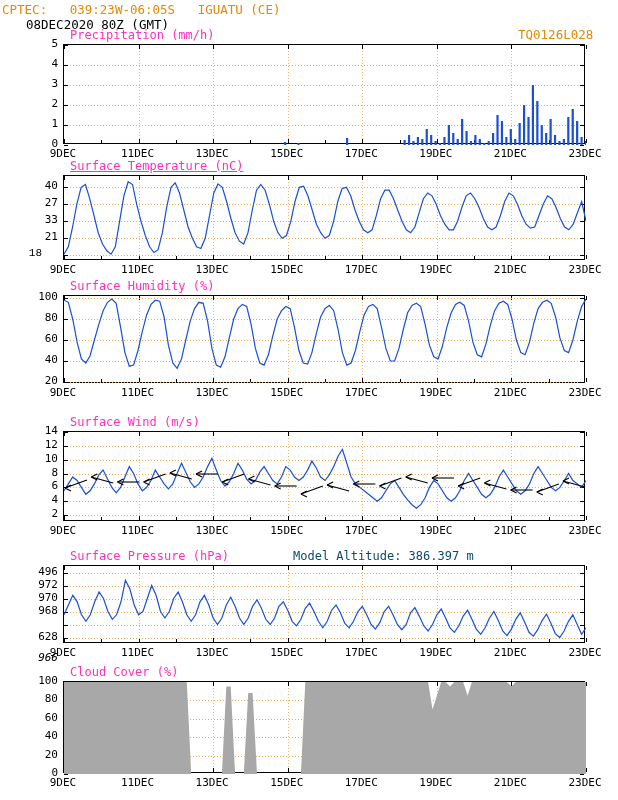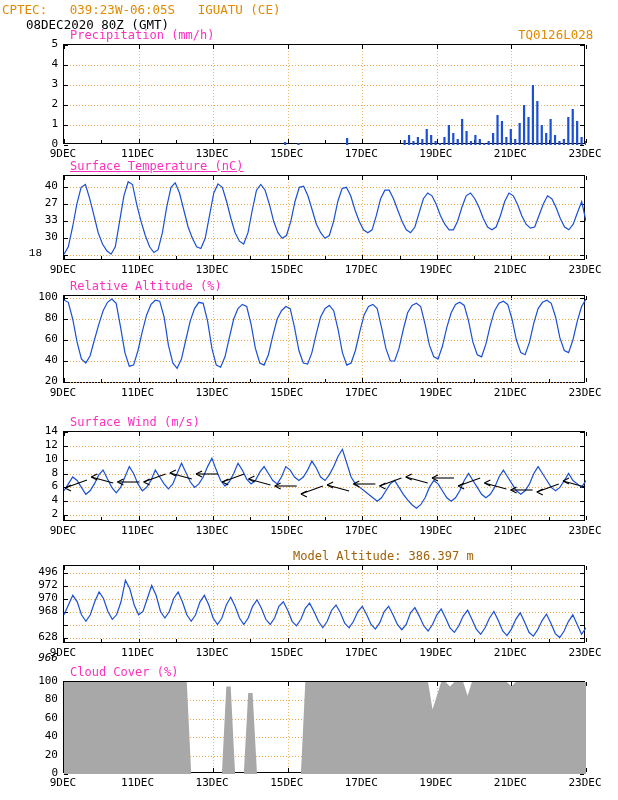--- a/index.html
+++ b/index.html
@@ -4,21 +4,21 @@
 <style>
   html,body{margin:0;padding:0;background:#ffffff;}
   body{width:618px;height:800px;font-family:"DejaVu Sans Mono","Liberation Mono",monospace;color:#000;}
   #root{position:relative;width:618px;height:800px;overflow:hidden;}
 
   .hdr{position:absolute;font-size:12.5px;letter-spacing:0px;white-space:pre;}
   .hdr-orange{color:#e08a00;}
   .hdr-black{color:#000;}
   .plotbox{position:absolute;border:1px solid #000;box-sizing:border-box;background:#fff;}
   .ptitle{position:absolute;font-size:12px;color:#ff2fbf;white-space:pre;}
-  .ptitle2{position:absolute;font-size:12px;color:#a16207;white-space:pre;}
+  .ptitle2{position:absolute;font-size:12px;color:#0c4a6e;white-space:pre;}
 
   .ytick{position:absolute;font-size:11px;color:#000;text-align:right;white-space:pre;}
   .xtick{position:absolute;font-size:11px;color:#000;text-align:center;white-space:pre;}
 
   .vgrid{position:absolute;width:1px;top:0;bottom:0;background:#f2b56b;opacity:.85;}
   .vgrid.dotted{background:repeating-linear-gradient(to bottom,#f0a94e 0px,#f0a94e 1px,transparent 1px,transparent 3px);}
   .hgrid{position:absolute;height:1px;left:0;right:0;background:repeating-linear-gradient(to right,#f0a94e 0px,#f0a94e 1px,transparent 1px,transparent 3px);}
   .tick-b{position:absolute;width:1px;height:4px;background:#000;bottom:0;}
   .tick-t{position:absolute;width:1px;height:4px;background:#000;top:0;}
   .tick-l{position:absolute;height:1px;width:4px;background:#000;left:0;}
@@ -190,33 +190,33 @@
       <div class="tick-l" style="top: 28px;"></div>
       <div class="tick-r" style="top: 28px;"></div>
       <div class="hgrid" style="top: 11px;"></div>
       <div class="tick-l" style="top: 11px;"></div>
       <div class="tick-r" style="top: 11px;"></div>
       <svg width="522" height="85" style="position: absolute; left: 0px; top: 0px;">
         <path d="M0.0,78.2 L4.3,70.8 L8.6,51.0 L12.8,28.3 L17.1,11.3 L21.4,8.5 L25.7,22.7 L30.0,39.7 L34.2,56.7 L38.5,68.0 L42.8,74.8 L47.1,78.2 L51.3,70.8 L55.6,45.3 L59.9,19.8 L64.2,5.7 L68.5,8.5 L72.7,28.3 L77.0,45.3 L81.3,59.5 L85.6,70.8 L89.9,76.5 L94.1,73.7 L98.4,56.7 L102.7,31.2 L107.0,11.3 L111.2,6.8 L115.5,17.0 L119.8,34.0 L124.1,51.0 L128.4,62.3 L132.6,70.8 L136.9,72.5 L141.2,62.3 L145.5,39.7 L149.8,17.0 L154.0,7.9 L158.3,11.3 L162.6,25.5 L166.9,42.5 L171.1,56.7 L175.4,65.2 L179.7,68.0 L184.0,56.7 L188.3,34.0 L192.5,14.2 L196.8,8.5 L201.1,14.2 L205.4,28.3 L209.7,45.3 L213.9,56.7 L218.2,62.3 L222.5,59.5 L226.8,45.3 L231.0,25.5 L235.3,11.3 L239.6,10.2 L243.9,19.8 L248.2,34.0 L252.4,48.2 L256.7,56.7 L261.0,62.3 L265.3,59.5 L269.6,45.3 L273.8,25.5 L278.1,12.5 L282.4,11.3 L286.7,19.8 L291.0,34.0 L295.2,45.3 L299.5,53.8 L303.8,56.7 L308.1,53.8 L312.3,39.7 L316.6,22.7 L320.9,14.2 L325.2,14.2 L329.5,22.7 L333.7,34.0 L338.0,45.3 L342.3,53.8 L346.6,56.7 L350.9,51.0 L355.1,36.8 L359.4,22.7 L363.7,17.0 L368.0,19.8 L372.2,28.3 L376.5,39.7 L380.8,48.2 L385.1,53.8 L389.4,53.8 L393.6,45.3 L397.9,31.2 L402.2,19.8 L406.5,17.0 L410.8,22.7 L415.0,31.2 L419.3,42.5 L423.6,51.0 L427.9,53.8 L432.1,51.0 L436.4,39.7 L440.7,25.5 L445.0,17.0 L449.3,19.8 L453.5,28.3 L457.8,39.7 L462.1,48.2 L466.4,52.1 L470.7,51.0 L474.9,39.7 L479.2,28.3 L483.5,19.8 L487.8,22.7 L492.0,31.2 L496.3,42.5 L500.6,51.0 L504.9,53.8 L509.2,48.2 L513.4,36.8 L517.7,25.5 L522.0,45.3" class="series"></path>
       </svg>
     </div>
     <div class="ytick" style="left: 7px; width: 35px; top: 247.333px; font-family: Liberation Mono, monospace;">18</div>
-    <div class="ytick" style="left: 23px; width: 35px; top: 230.333px;">30</div>
+    <div class="ytick" style="left: 23px; width: 35px; top: 230.333px;">21</div>
     <div class="ytick" style="left: 23px; width: 35px; top: 213.333px;">33</div>
     <div class="ytick" style="left: 23px; width: 35px; top: 196.333px;">27</div>
     <div class="ytick" style="left: 23px; width: 35px; top: 179.333px;">40</div>
     <div class="xtick" style="left: 35px; width: 56px; top: 263px;">9DEC</div>
     <div class="xtick" style="left: 109.571px; width: 56px; top: 263px;">11DEC</div>
     <div class="xtick" style="left: 184.143px; width: 56px; top: 263px;">13DEC</div>
     <div class="xtick" style="left: 258.714px; width: 56px; top: 263px;">15DEC</div>
     <div class="xtick" style="left: 333.286px; width: 56px; top: 263px;">17DEC</div>
     <div class="xtick" style="left: 407.857px; width: 56px; top: 263px;">19DEC</div>
     <div class="xtick" style="left: 482.429px; width: 56px; top: 263px;">21DEC</div>
     <div class="xtick" style="left: 557px; width: 56px; top: 263px;">23DEC</div>
-    <div class="ptitle" style="left: 70px; top: 279px;">Relative Altitude (%)</div>
+    <div class="ptitle" style="left: 70px; top: 279px;">Surface Humidity (%)</div>
     <div class="plotbox" style="left: 63px; top: 295px; width: 522px; height: 88px;">
       <div class="tick-b" style="left: 0px;"></div>
       <div class="tick-t" style="left: 0px;"></div>
       <div class="vgrid dotted" style="left: 75px;"></div>
       <div class="tick-b" style="left: 75px;"></div>
       <div class="tick-t" style="left: 75px;"></div>
       <div class="vgrid dotted" style="left: 149px;"></div>
       <div class="tick-b" style="left: 149px;"></div>
       <div class="tick-t" style="left: 149px;"></div>
       <div class="vgrid dotted" style="left: 224px;"></div>
@@ -415,20 +415,21 @@
     <div class="ytick" style="left: 23px; width: 35px; top: 437.846px;">12</div>
     <div class="ytick" style="left: 23px; width: 35px; top: 424px;">14</div>
     <div class="xtick" style="left: 35px; width: 56px; top: 524px;">9DEC</div>
     <div class="xtick" style="left: 109.571px; width: 56px; top: 524px;">11DEC</div>
     <div class="xtick" style="left: 184.143px; width: 56px; top: 524px;">13DEC</div>
     <div class="xtick" style="left: 258.714px; width: 56px; top: 524px;">15DEC</div>
     <div class="xtick" style="left: 333.286px; width: 56px; top: 524px;">17DEC</div>
     <div class="xtick" style="left: 407.857px; width: 56px; top: 524px;">19DEC</div>
     <div class="xtick" style="left: 482.429px; width: 56px; top: 524px;">21DEC</div>
     <div class="xtick" style="left: 557px; width: 56px; top: 524px;">23DEC</div>
+    <div class="ptitle" style="left: 70px; top: 549px;">Surface Pressure (hPa)</div>
     <div class="ptitle2" style="left: 293px; top: 549px;">Model Altitude: 386.397 m</div>
     <div class="plotbox" style="left: 63px; top: 565px; width: 522px; height: 78px;">
       <div class="tick-b" style="left: 0px;"></div>
       <div class="tick-t" style="left: 0px;"></div>
       <div class="vgrid dotted" style="left: 75px;"></div>
       <div class="tick-b" style="left: 75px;"></div>
       <div class="tick-t" style="left: 75px;"></div>
       <div class="vgrid dotted" style="left: 149px;"></div>
       <div class="tick-b" style="left: 149px;"></div>
       <div class="tick-t" style="left: 149px;"></div>

